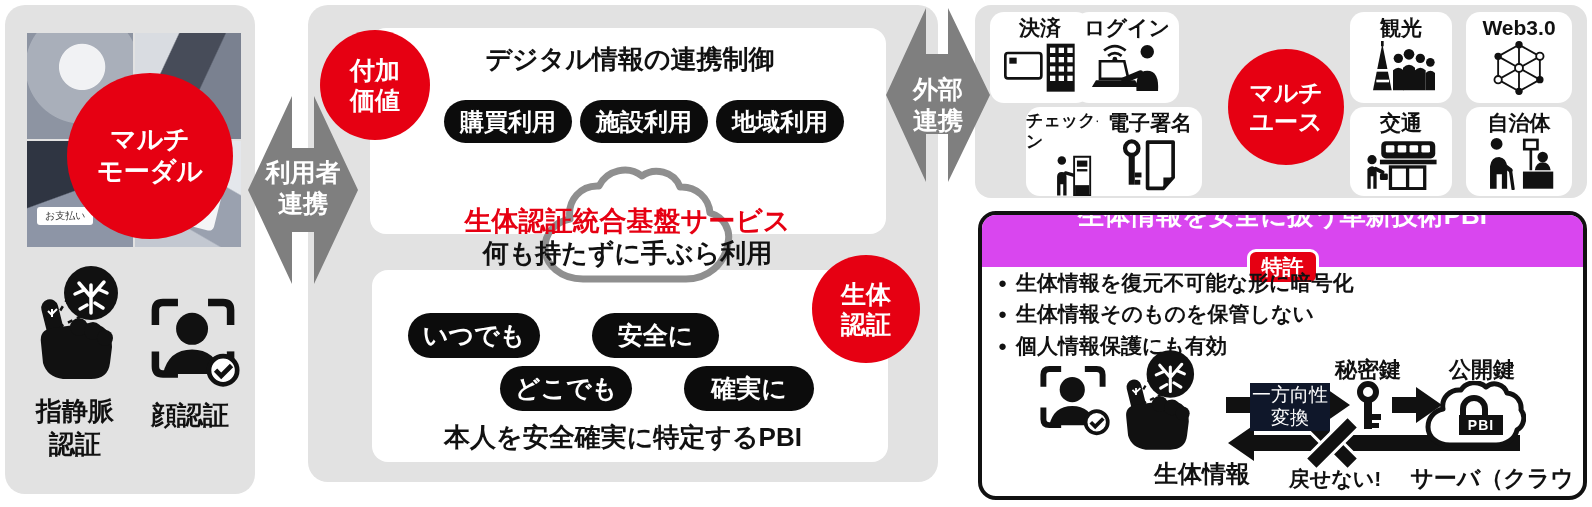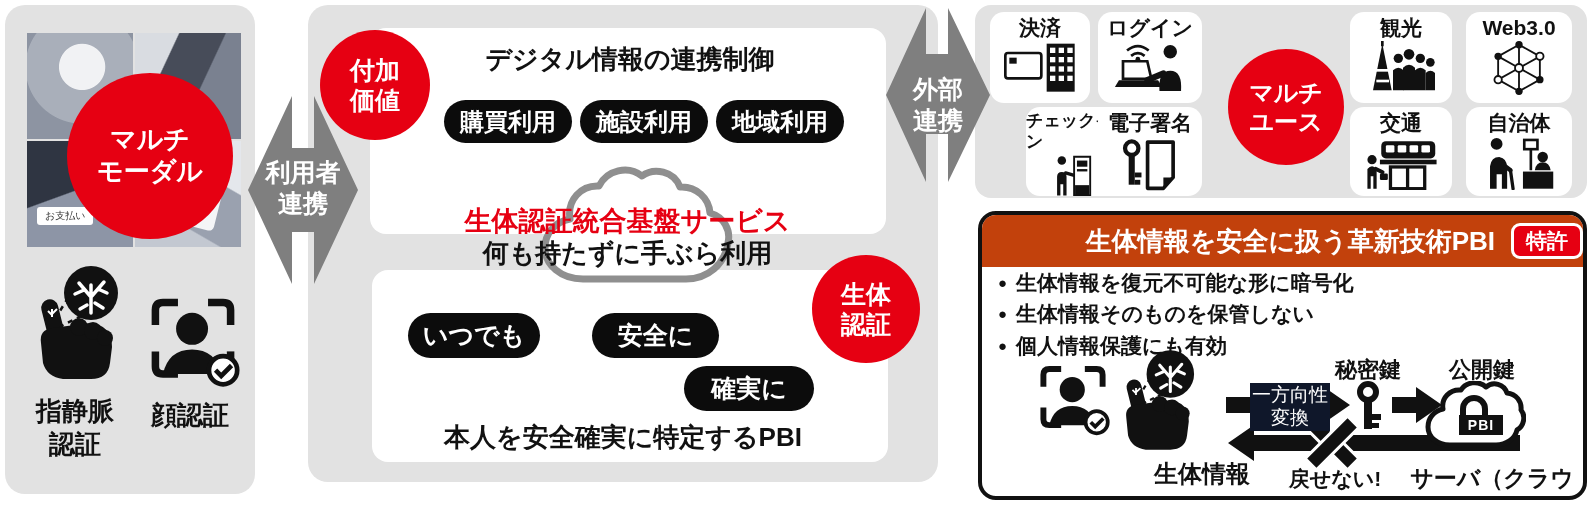--- a/index.html
+++ b/index.html
@@ -30,21 +30,21 @@
   .phone{position:absolute;right:22px;top:40px;width:28px;height:48px;background:#f4f5f7;
         border-radius:5px;transform:rotate(14deg);}
   .id-label{position:absolute;font-size:26px;font-weight:700;text-align:center;line-height:1.28;
         white-space:pre-line;z-index:2;}
   .uc-card{position:absolute;background:#fff;border-radius:14px;display:flex;flex-direction:column;
         align-items:center;justify-content:flex-start;padding-top:3px;z-index:2;}
   .uc-label{font-size:21px;font-weight:600;line-height:1.25;}
   .uc-label.sm{font-size:17px;}
   .pbi-box{position:absolute;left:978px;top:211px;width:609px;height:289px;background:#fff;
         border:4px solid #111;border-radius:18px;box-sizing:border-box;overflow:hidden;z-index:3;}
-  .pbi-header{height:52px;background:#c2410c;display:flex;align-items:center;justify-content:flex-end;gap:16px;}
+  .pbi-header{height:52px;background:#d946ef;display:flex;align-items:center;justify-content:center;gap:16px;flex-direction:column;}
   .pbi-title{color:#fff;font-size:26px;font-weight:700;}
   .patent{background:#e60012;color:#fff;border:3px solid #fff;border-radius:9px;
         font-size:21px;font-weight:700;padding:1px 12px;}
   .pbi-bullets{position:absolute;left:16px;top:54px;margin:0;padding:0;list-style:none;}
   .pbi-bullets li{font-size:21px;font-weight:600;line-height:1.3;margin-bottom:4px;}
   .pbi-bullets li::before{content:"●";font-size:15px;margin-right:9px;vertical-align:2px;}
   .dg-label{position:absolute;font-weight:600;text-align:center;}
   .oneway{position:absolute;left:268px;top:168px;width:80px;height:48px;background:#0f172a;color:#fff;
         font-size:19px;font-weight:400;line-height:1.2;display:flex;align-items:center;
         justify-content:center;text-align:center;white-space:pre-line;z-index:3;}
@@ -118,20 +118,21 @@
 
   <svg style="left:528px;top:158px;z-index:2;" width="206" height="130" viewBox="0 0 206 130">
     <path d="M55 121 C33 121 17 107 17 90 C17 75 27 64 42 61 C39 42 53 27 71 28 C79 12 100 7 114 18 C126 9 146 13 152 29 C168 28 181 40 182 55 C196 59 203 72 200 85 C197 106 180 121 158 121 Z" fill="#fff" stroke="#8f8f8f" stroke-width="7" stroke-linejoin="round"></path>
   </svg>
   <div class="title-txt" style="left:420px;top:203px;width:415px;font-size:27px;color:#e60012;">生体認証統合基盤サービス</div>
   <div class="title-txt" style="left:420px;top:236px;width:415px;font-size:26px;">何も持たずに手ぶら利用</div>
 
   <div class="whitebox" style="left:372px;top:270px;width:516px;height:192px;z-index:1;"></div>
   <div class="pill bpill" style="left:408px;top:313px;width:132px;height:45px;">いつでも</div>
   <div class="pill bpill" style="left:592px;top:313px;width:127px;height:45px;">安全に</div>
+  <div class="pill bpill" style="left:500px;top:366px;width:132px;height:45px;">どこでも</div>
   <div class="pill bpill" style="left:684px;top:366px;width:130px;height:45px;">確実に</div>
   <div class="title-txt" style="left:413px;top:420px;width:420px;font-size:26px;">本人を安全確実に特定するPBI</div>
 
   <div class="circle" style="left:320px;top:30px;width:110px;height:110px;font-size:25px;">付加
 価値</div>
   <div class="circle" style="left:812px;top:255px;width:108px;height:108px;font-size:25px;">生体
 認証</div>
 
   <svg style="left:884px;top:2px;z-index:5;" width="108" height="186" viewBox="0 0 108 186">
     <polygon points="2,93 42,6 42,52 64,52 64,6 106,93 64,180 64,132 42,132 42,180" fill="#7f7f7f"></polygon>
@@ -157,21 +158,21 @@
         <rect x="71" y="38" width="8" height="8"></rect>
           <rect x="84" y="38" width="8" height="8"></rect>
           <rect x="97" y="38" width="8" height="8"></rect>
         <rect x="71" y="52" width="8" height="8"></rect>
           <rect x="84" y="52" width="8" height="8"></rect>
           <rect x="97" y="52" width="8" height="8"></rect>
       </g>
     </svg>
   </div>
 
-  <div class="uc-card" style="left:1098px;top:12px;width:104px;height:88px;">
+  <div class="uc-card" style="left:1075px;top:12px;width:104px;height:88px;">
     <span class="uc-label">ログイン</span>
     <svg width="88" height="54" viewBox="0 0 112 80" style="position:static;">
       <path d="M28 22 q10 -8 20 0 M22 14 q16 -13 32 0" stroke="#111" stroke-width="4" fill="none"></path>
       <circle cx="38" cy="27" r="3.5" fill="#111"></circle>
       <path d="M16 30 h36 l6 26 h-42 z" fill="#fff" stroke="#111" stroke-width="4"></path>
       <path d="M10 58 h58 l6 10 h-70 z" fill="#111"></path>
       <circle cx="86" cy="16" r="10" fill="#111"></circle>
       <path d="M70 74 q-2 -30 16 -30 q18 0 16 30 z" fill="#111"></path>
       <path d="M76 48 L52 58" stroke="#111" stroke-width="9" stroke-linecap="round"></path>
     </svg>

